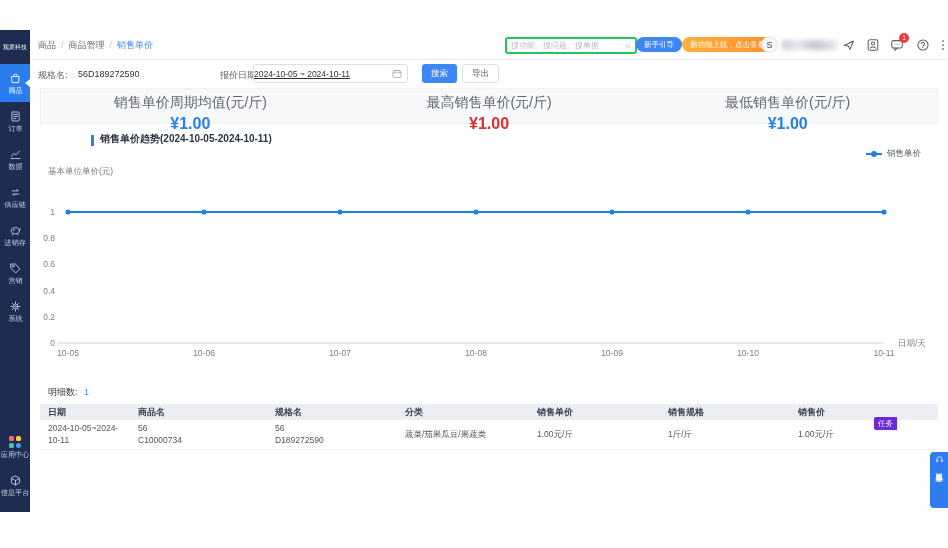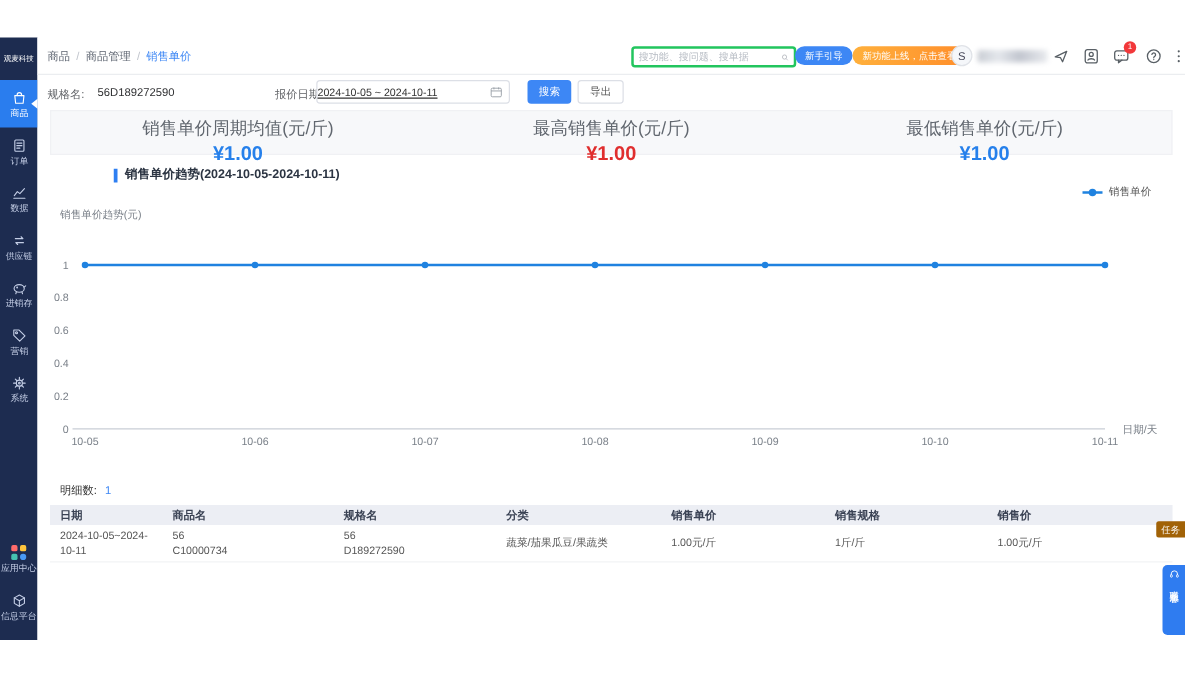--- a/index.html
+++ b/index.html
@@ -72,21 +72,21 @@
 
   .table { position:absolute; left:10px; top:374px; width:898px; }
   .t-head { display:flex; background:#eceef4; height:16px; align-items:center; }
   .t-head .cell { font-size:9px; font-weight:bold; color:#3a4254; }
   .t-row { display:flex; align-items:center; min-height:30px; border-bottom:1px solid #f2f3f5; background:#fff; }
   .t-row .cell { font-size:8.5px; color:#555; white-space:pre-line; line-height:1.3; padding-top:3px; padding-bottom:3px; }
   .cell { padding-left:8px; }
   .c0{width:90px;} .c1{width:137px;} .c2{width:130px;} .c3{width:132px;} .c4{width:131px;} .c5{width:130px;} .c6{width:148px;}
 
   
-  .task-tag { position:absolute; left:925px; top:417px; width:23px; height:13px; background:#a16207; color:#fff; font-size:7.5px; display:flex; align-items:center; justify-content:center; border-radius:2px 0 0 2px; cursor:pointer; }
+  .task-tag { position:absolute; left:874px; top:417px; width:23px; height:13px; background:#6d28d9; color:#fff; font-size:7.5px; display:flex; align-items:center; justify-content:center; border-radius:2px 0 0 2px; cursor:pointer; }
   .support-btn { position:absolute; left:930px; top:452px; width:18px; height:56px; background:#2f7cf0; color:#fff; border-radius:4px 0 0 4px; display:flex; flex-direction:column; align-items:center; padding-top:3px; gap:2px; cursor:pointer; }
   .support-btn svg { width:9px; height:9px; stroke:#fff; fill:none; stroke-width:1.3; }
   .support-txt { writing-mode:vertical-rl; font-size:7.5px; letter-spacing:1px; line-height:1; }
 </style>
 </head>
 <body>
 
 <div class="canvas">
   <div class="app">
 
@@ -254,21 +254,21 @@
       </div>
 
       <div class="chart-title-row">
         <span class="accent-bar"></span>
         <span class="chart-title">销售单价趋势(2024-10-05-2024-10-11)</span>
       </div>
       <div class="legend">
         <span class="legend-marker" style="background: rgb(31, 130, 224);"></span>
         <span class="legend-label">销售单价</span>
       </div>
-      <span class="ylabel">销售单价趋势(元)</span>
+      <span class="ylabel">基本单位单价(元)</span>
       <svg id="chart-svg" viewBox="0 0 918 170">
           <line x1="28" y1="143" x2="854" y2="143" stroke="#c9ced6" stroke-width="1"></line>
           <text class="tick" x="25" y="146" text-anchor="end">0</text>
           <text class="tick" x="25" y="119.8" text-anchor="end">0.2</text>
           <text class="tick" x="25" y="93.6" text-anchor="end">0.4</text>
           <text class="tick" x="25" y="67.4" text-anchor="end">0.6</text>
           <text class="tick" x="25" y="41.19999999999999" text-anchor="end">0.8</text>
           <text class="tick" x="25" y="15" text-anchor="end">1</text>
           <text class="tick" x="38" y="156" text-anchor="middle">10-05</text>
           <text class="tick" x="174" y="156" text-anchor="middle">10-06</text>

